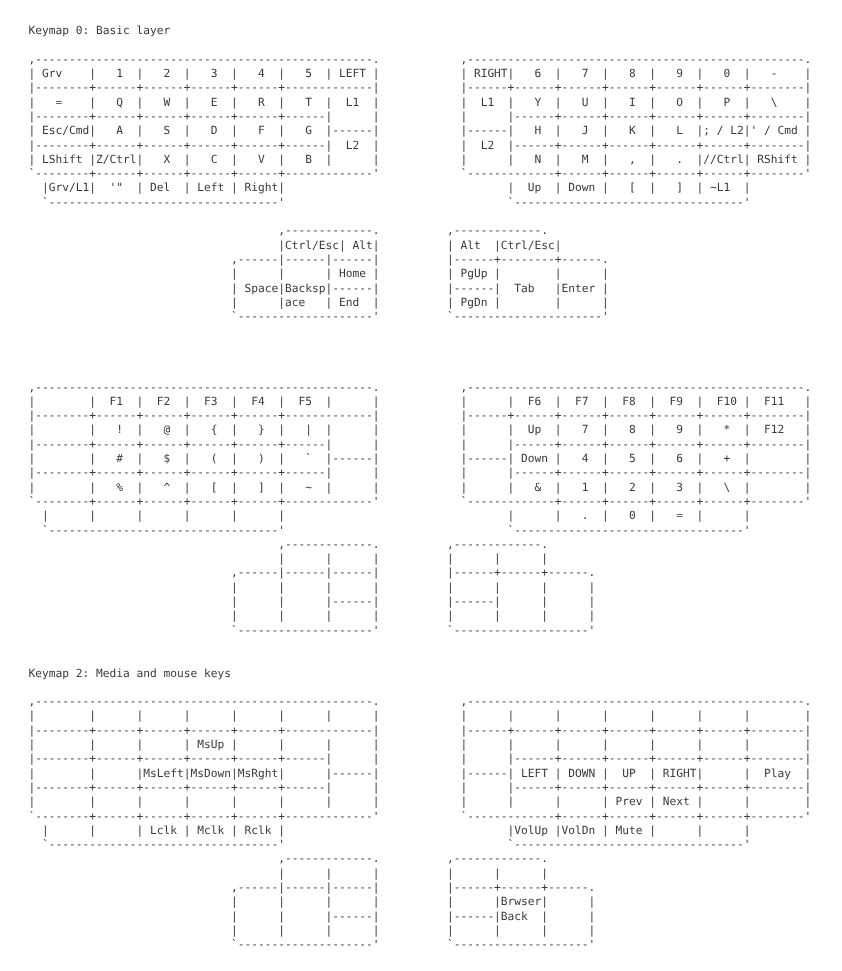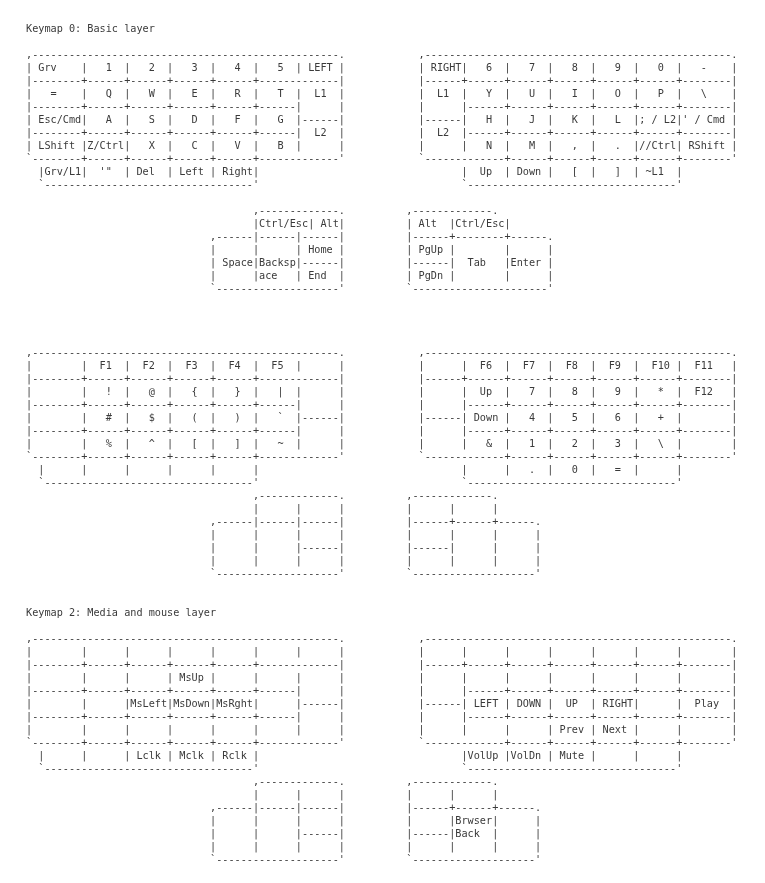--- a/index.html
+++ b/index.html
@@ -80,21 +80,21 @@
                                      ,-------------.          ,-------------.
                                      |      |      |          |      |      |
                               ,------|------|------|          |------+------+------.
                               |      |      |      |          |      |      |      |
                               |      |      |------|          |------|      |      |
                               |      |      |      |          |      |      |      |
                               `--------------------'          `--------------------'</pre>
   </div>
 
   <div class="keymap-section s2">
-    <div class="keymap-title">Keymap 2: Media and mouse layer</div>
+    <div class="keymap-title">Keymap 2: Media and mouse keys</div>
     <pre class="keymap-art">,--------------------------------------------------.            ,--------------------------------------------------.
 |        |      |      |      |      |      |      |            |      |      |      |      |      |      |        |
 |--------+------+------+------+------+-------------|            |------+------+------+------+------+------+--------|
 |        |      |      | MsUp |      |      |      |            |      |      |      |      |      |      |        |
 |--------+------+------+------+------+------|      |            |      |------+------+------+------+------+--------|
 |        |      |MsLeft|MsDown|MsRght|      |------|            |------| LEFT | DOWN |  UP  | RIGHT|      |  Play  |
 |--------+------+------+------+------+------|      |            |      |------+------+------+------+------+--------|
 |        |      |      |      |      |      |      |            |      |      |      | Prev | Next |      |        |
 `--------+------+------+------+------+-------------'            `-------------+------+------+------+------+--------'
   |      |      | Lclk | Mclk | Rclk |                                 |VolUp |VolDn | Mute |      |      |

